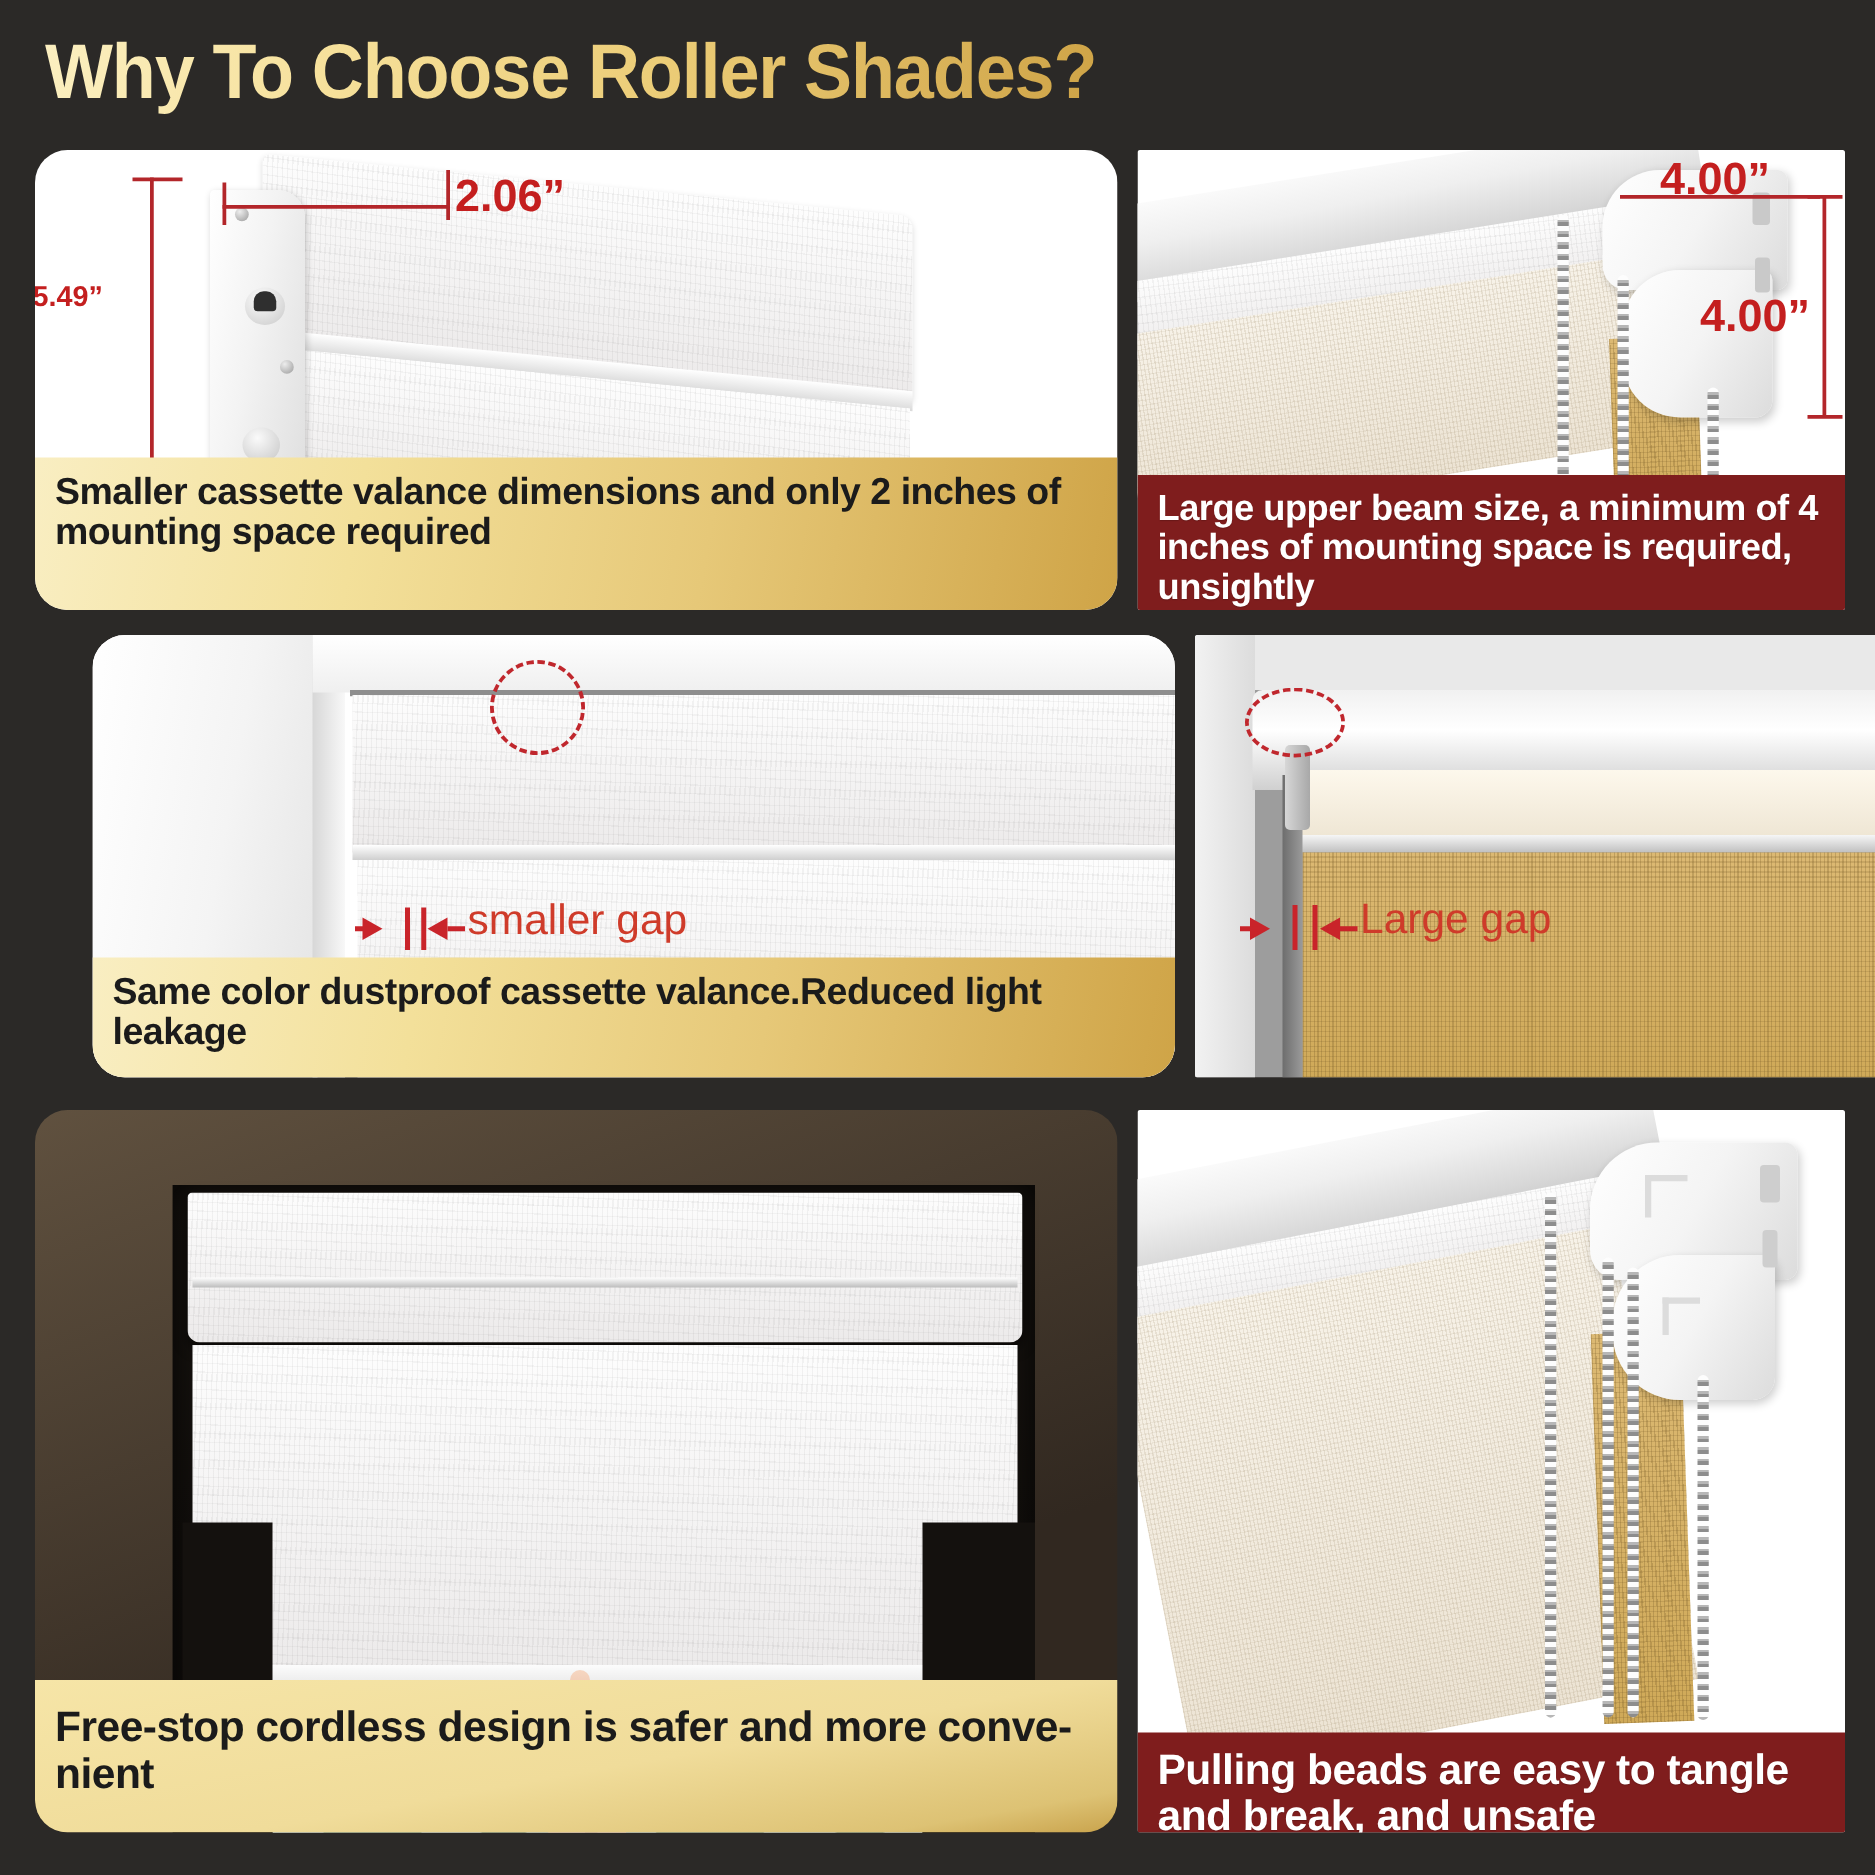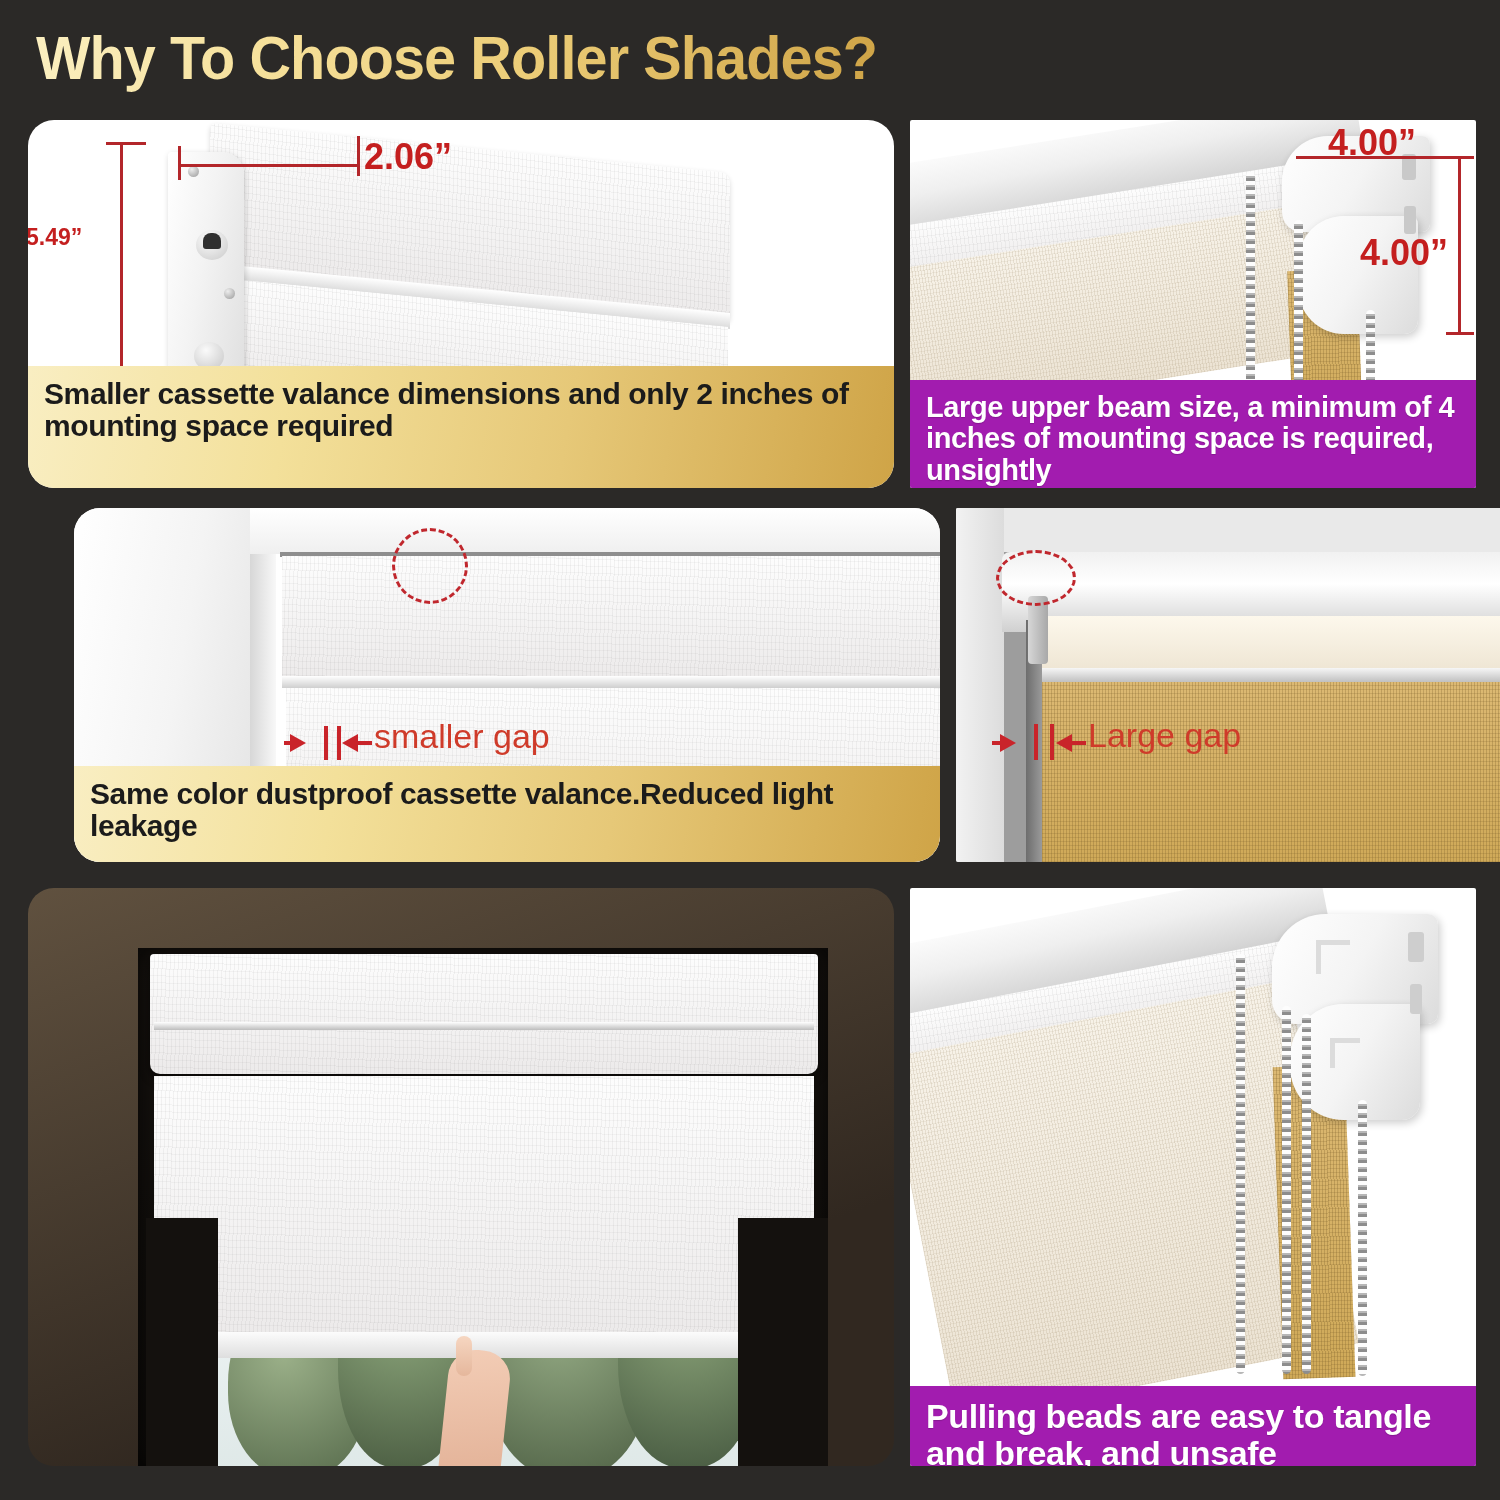--- a/index.html
+++ b/index.html
@@ -45,21 +45,21 @@
   }
   .cap.gold{
     background:linear-gradient(100deg,#f9eec2 0%,#f3e09a 30%,#e6c878 62%,#cfa447 100%);
     color:#1b1b1b;
   }
   .cap.gold-flat{
     background:linear-gradient(170deg,#f6e5a7 0%,#f0dc9a 55%,#ddc274 88%,#c9a34c 100%);
     color:#1b1b1b;
   }
   .cap.gray{
-    background:#a21caf; color:#ffffff;
+    background:#7f1d1d; color:#ffffff;
     text-shadow:0 1px 1px rgba(0,0,0,.18);
   }
   .panel.left .cap{ border-radius:0 0 24px 24px; }
 
   
   .white-bg{ position:absolute; inset:0; background:#ffffff; }
   .gray-bg { position:absolute; inset:0; background:#9d9d9d; }
 
   
   .tex-white{
@@ -341,20 +341,21 @@
       <div class="valance tex-white"></div>
       <div class="valance-groove"></div>
       <div class="shade-body tex-white"></div>
       <div class="bottom-bar"></div>
       <div class="hand"></div>
       <div class="finger"></div>
 
       <div style="position:absolute; left:118px; top:330px; width:72px; height:250px; background:#14110e;"></div>
       <div style="position:absolute; left:710px; top:330px; width:90px; height:250px; background:#14110e;"></div>
     </div>
+    <div class="cap gold-flat" style="height:122px; font-size:34px; padding-top:20px;">Free-stop cordless design is safer and more conve-nient</div>
   </div>
 
   <div class="panel right" id="p6" style="left:910px; top:888px; width:566px; height:578px;">
     <div class="photo">
       <div class="white-bg"></div>
 
       <div class="roller-top" style="left:-24px; top:60px; width:440px; height:84px; transform:rotate(-11deg); transform-origin:left top; border-radius:6px;"></div>
       <div class="tex-white" style="position:absolute; left:-24px; top:130px; width:420px; height:60px; transform:rotate(-11deg); transform-origin:left top;"></div>
       <div class="tex-cream" style="position:absolute; left:-24px; top:170px; width:410px; height:370px; transform:rotate(-11deg); transform-origin:left top;"></div>
       <div class="tex-tan" style="position:absolute; left:368px; top:178px; width:72px; height:312px; transform:rotate(-2deg);"></div>

